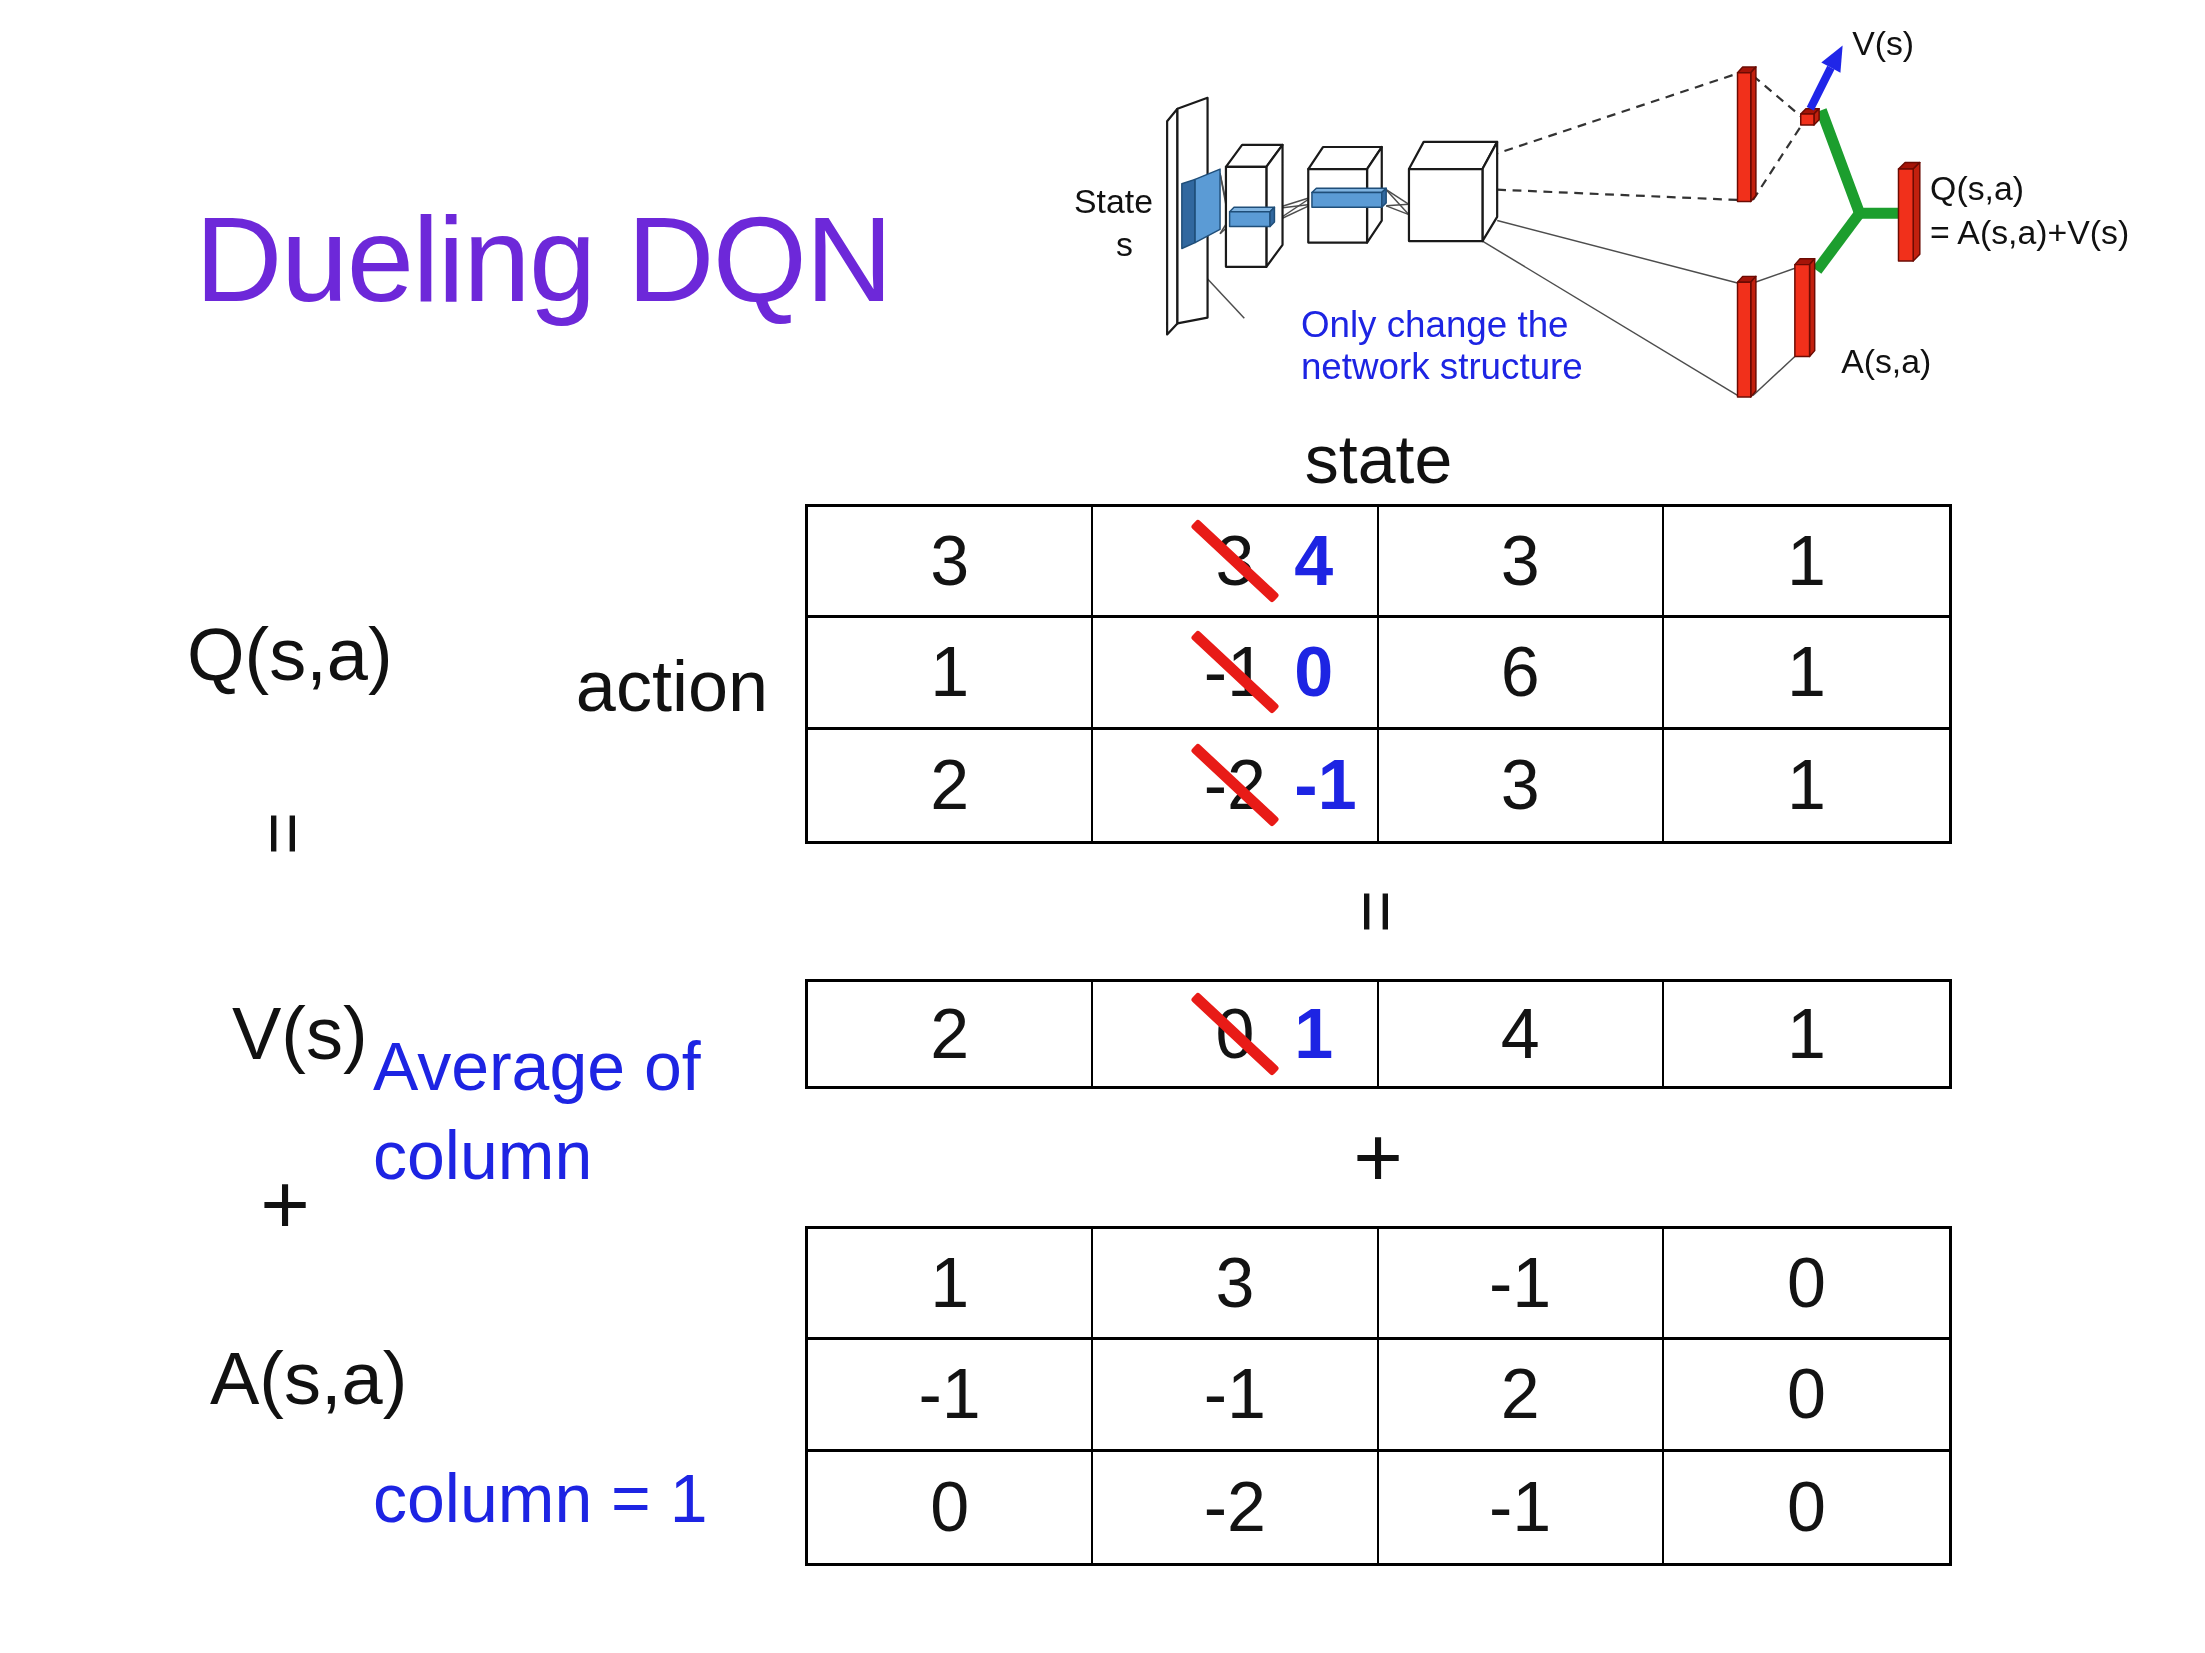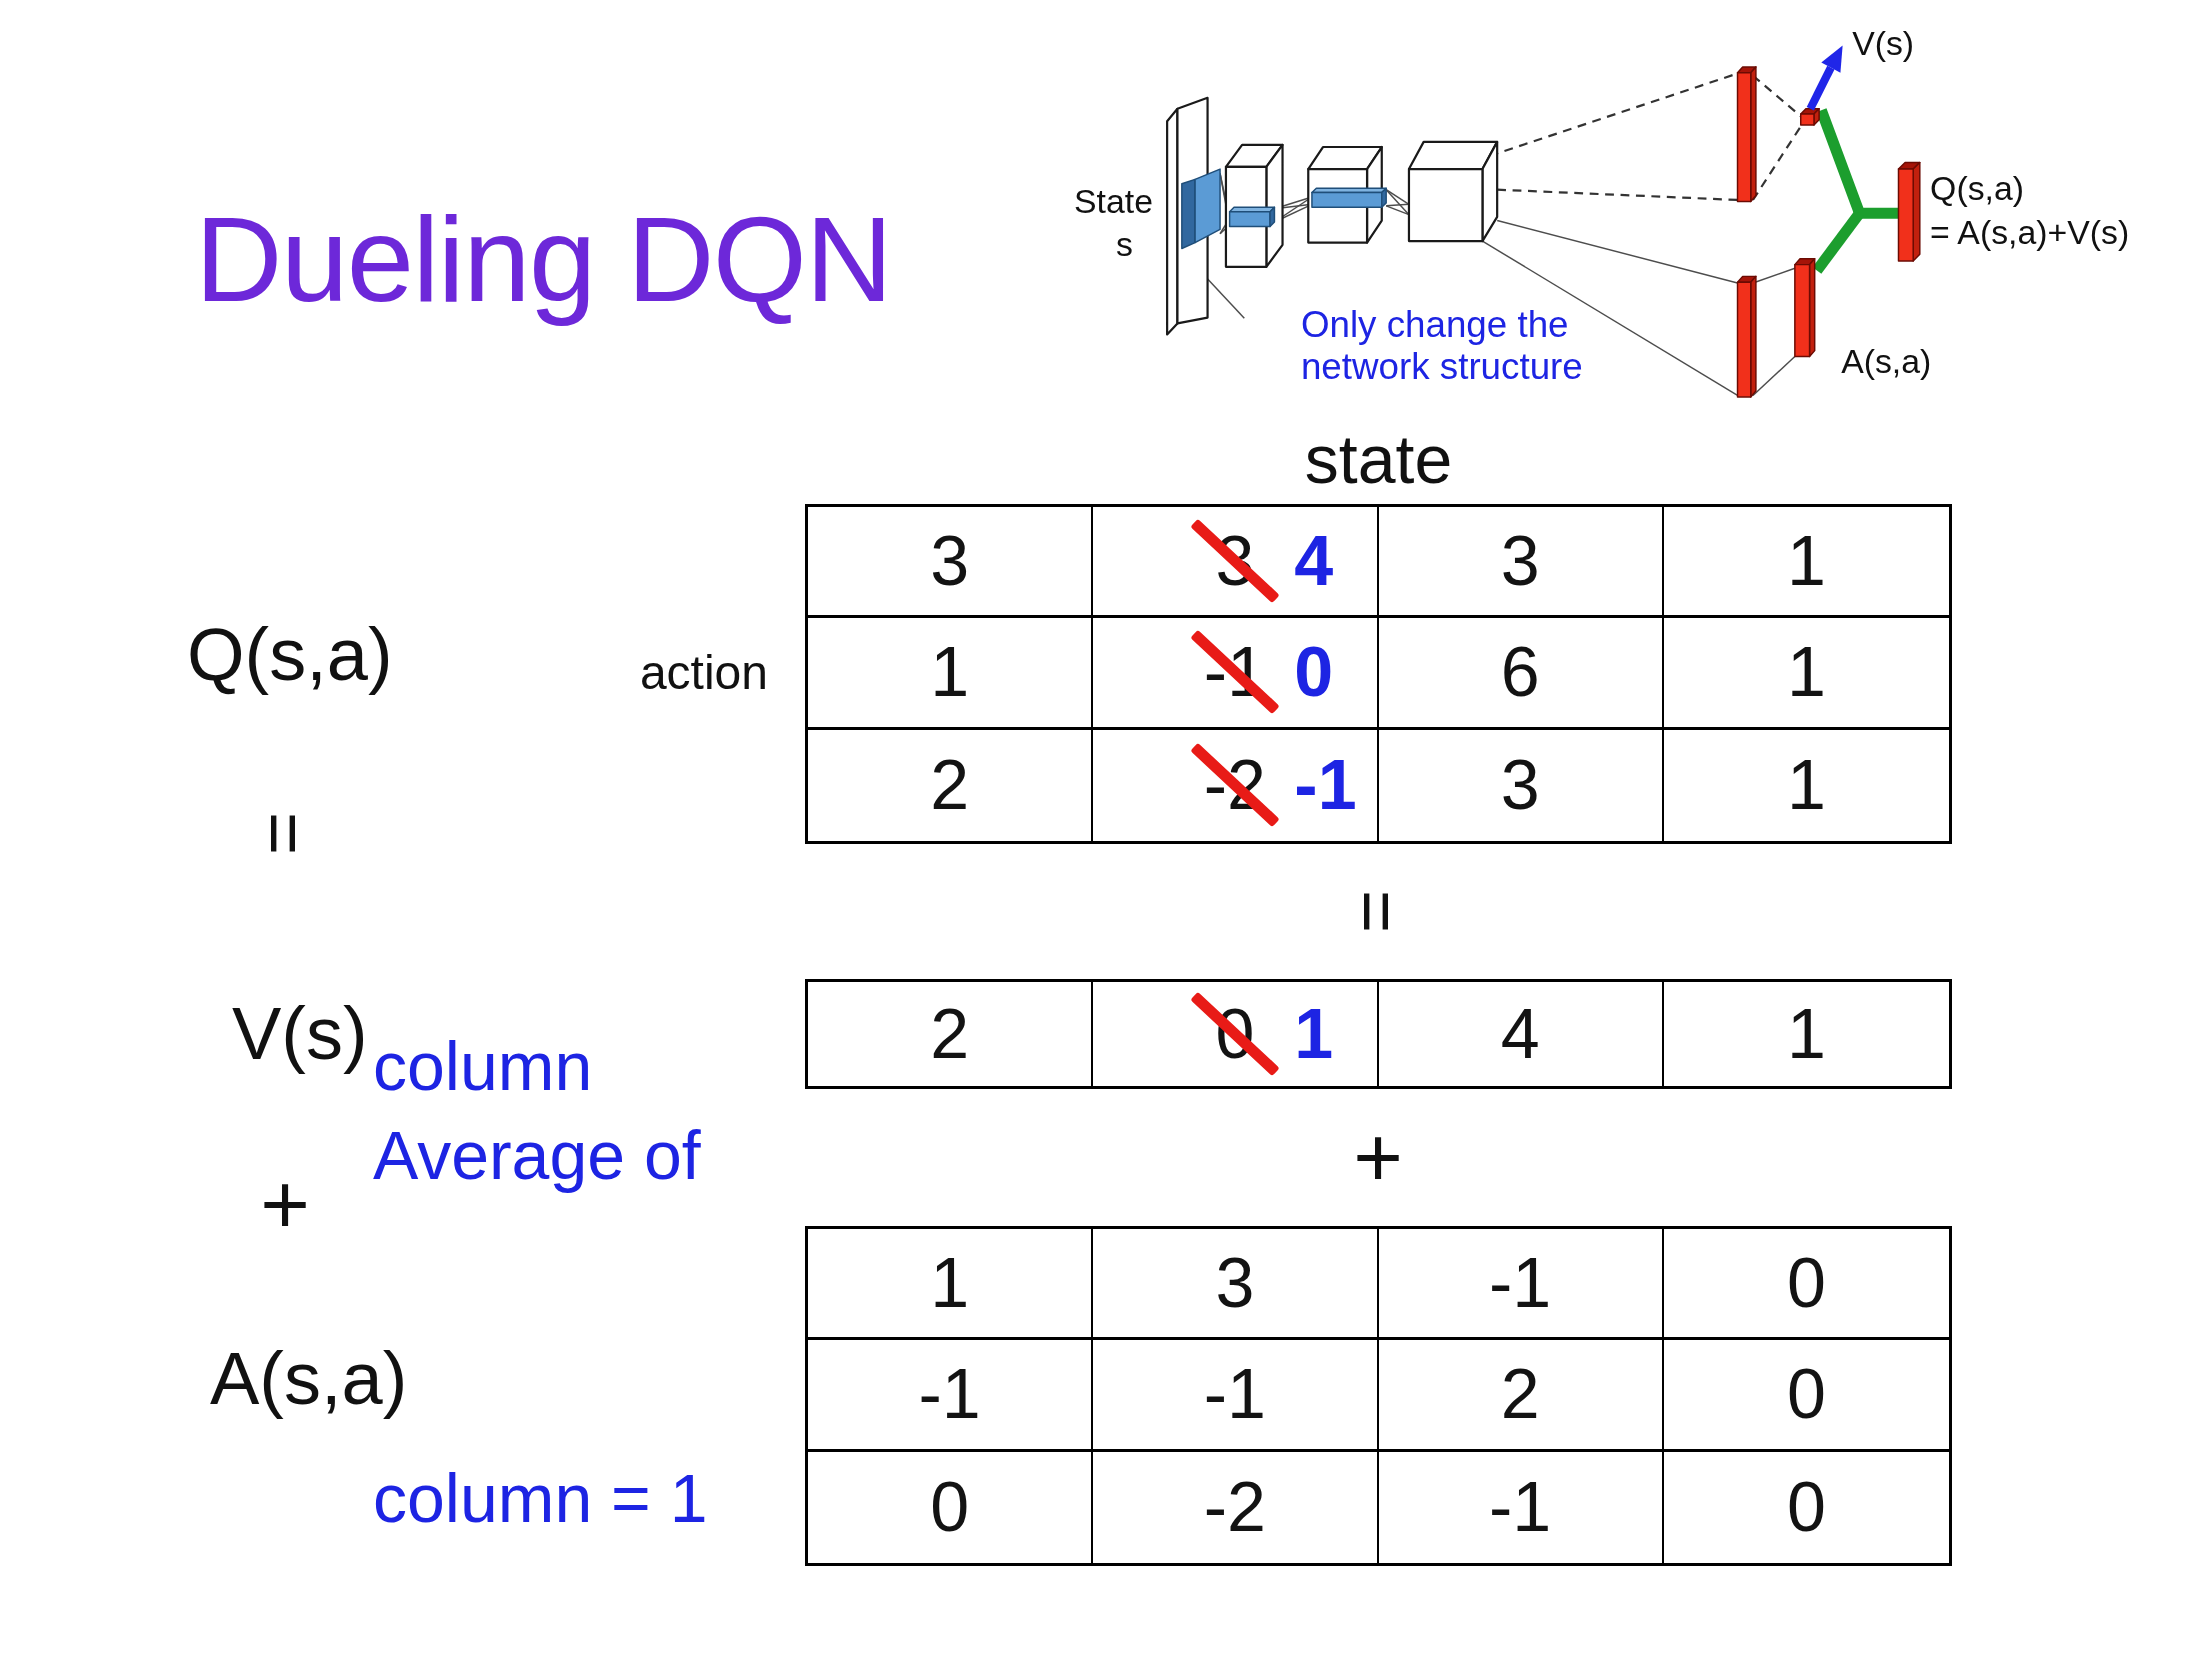--- a/index.html
+++ b/index.html
@@ -11,21 +11,21 @@
   .title {
     position:absolute; left:182px; top:176px; margin:13px;
     font-size:121px; font-weight:400; letter-spacing:-1.5px; color:#6d28d9;
     white-space:nowrap;
   }
 
   
   .lbl { position:absolute; white-space:nowrap; color:#111; }
   #state-header { left:805px; top:420px; width:1147px; text-align:center; font-size:68px; }
   #q-label      { left:187px;  top:612px;  font-size:74px; }
-  #action-label { left:518px;  top:645px;  width:250px; text-align:right; font-size:48px; }
+  #action-label { left:518px;  top:645px;  width:250px; text-align:right; font-size:72px; }
   #v-label      { left:232px;  top:991px; font-size:74px; }
   #a-label      { left:210px;  top:1336px; font-size:74px; }
   .blue-note    { color:var(--accent-blue); font-size:68px; line-height:1.31; }
   #v-note       { left:373px; top:1022px; }
   #a-note       { left:373px; top:1454px; }
 
   .op { position:absolute; width:88px; height:88px; display:flex; align-items:center; justify-content:center; }
   .op span { display:block; }
   #eq-left    { left:241px;  top:789px; font-size:74px; }
   #eq-center  { left:1334px; top:867px; font-size:74px; }
@@ -212,22 +212,22 @@
   </div>
   <div class="op" id="plus-left">
     <span>+</span>
   </div>
   <div class="op" id="plus-center">
     <span>+</span>
   </div>
 
   <div class="lbl" id="v-label">V(s)</div>
   <div class="lbl blue-note" id="v-note">
+    <div>Average of</div>
     <div>column</div>
-    <div>Average of</div>
   </div>
   <div class="lbl" id="a-label">A(s,a)</div>
   <div class="lbl blue-note" id="a-note">
     <div>column = 1</div>
   </div>
 
   <div class="ttable" id="q-table">
       <div class="cell">
         <span class="num">3</span>
       </div>

